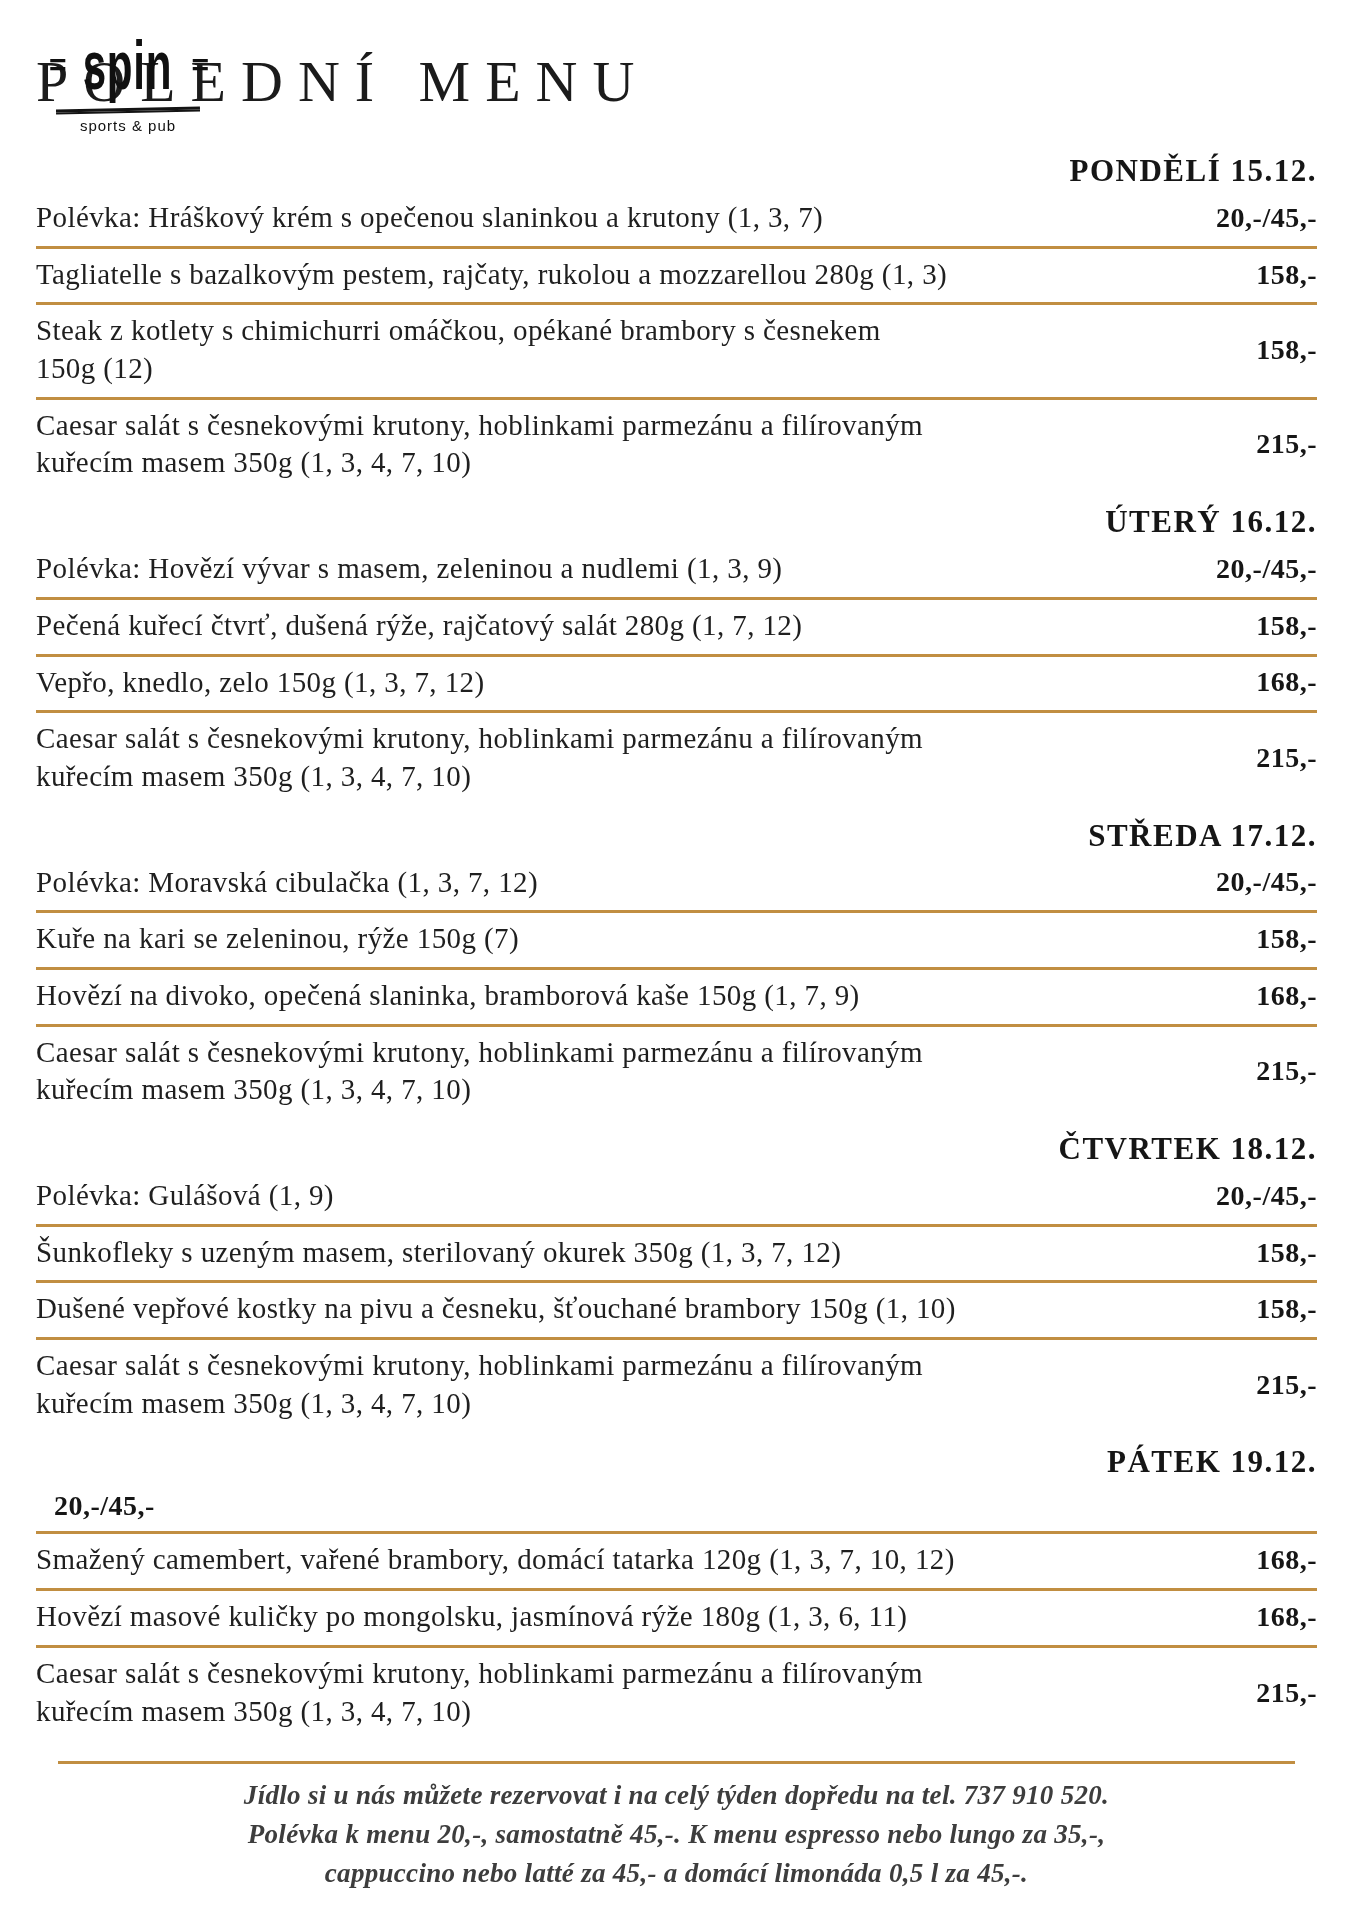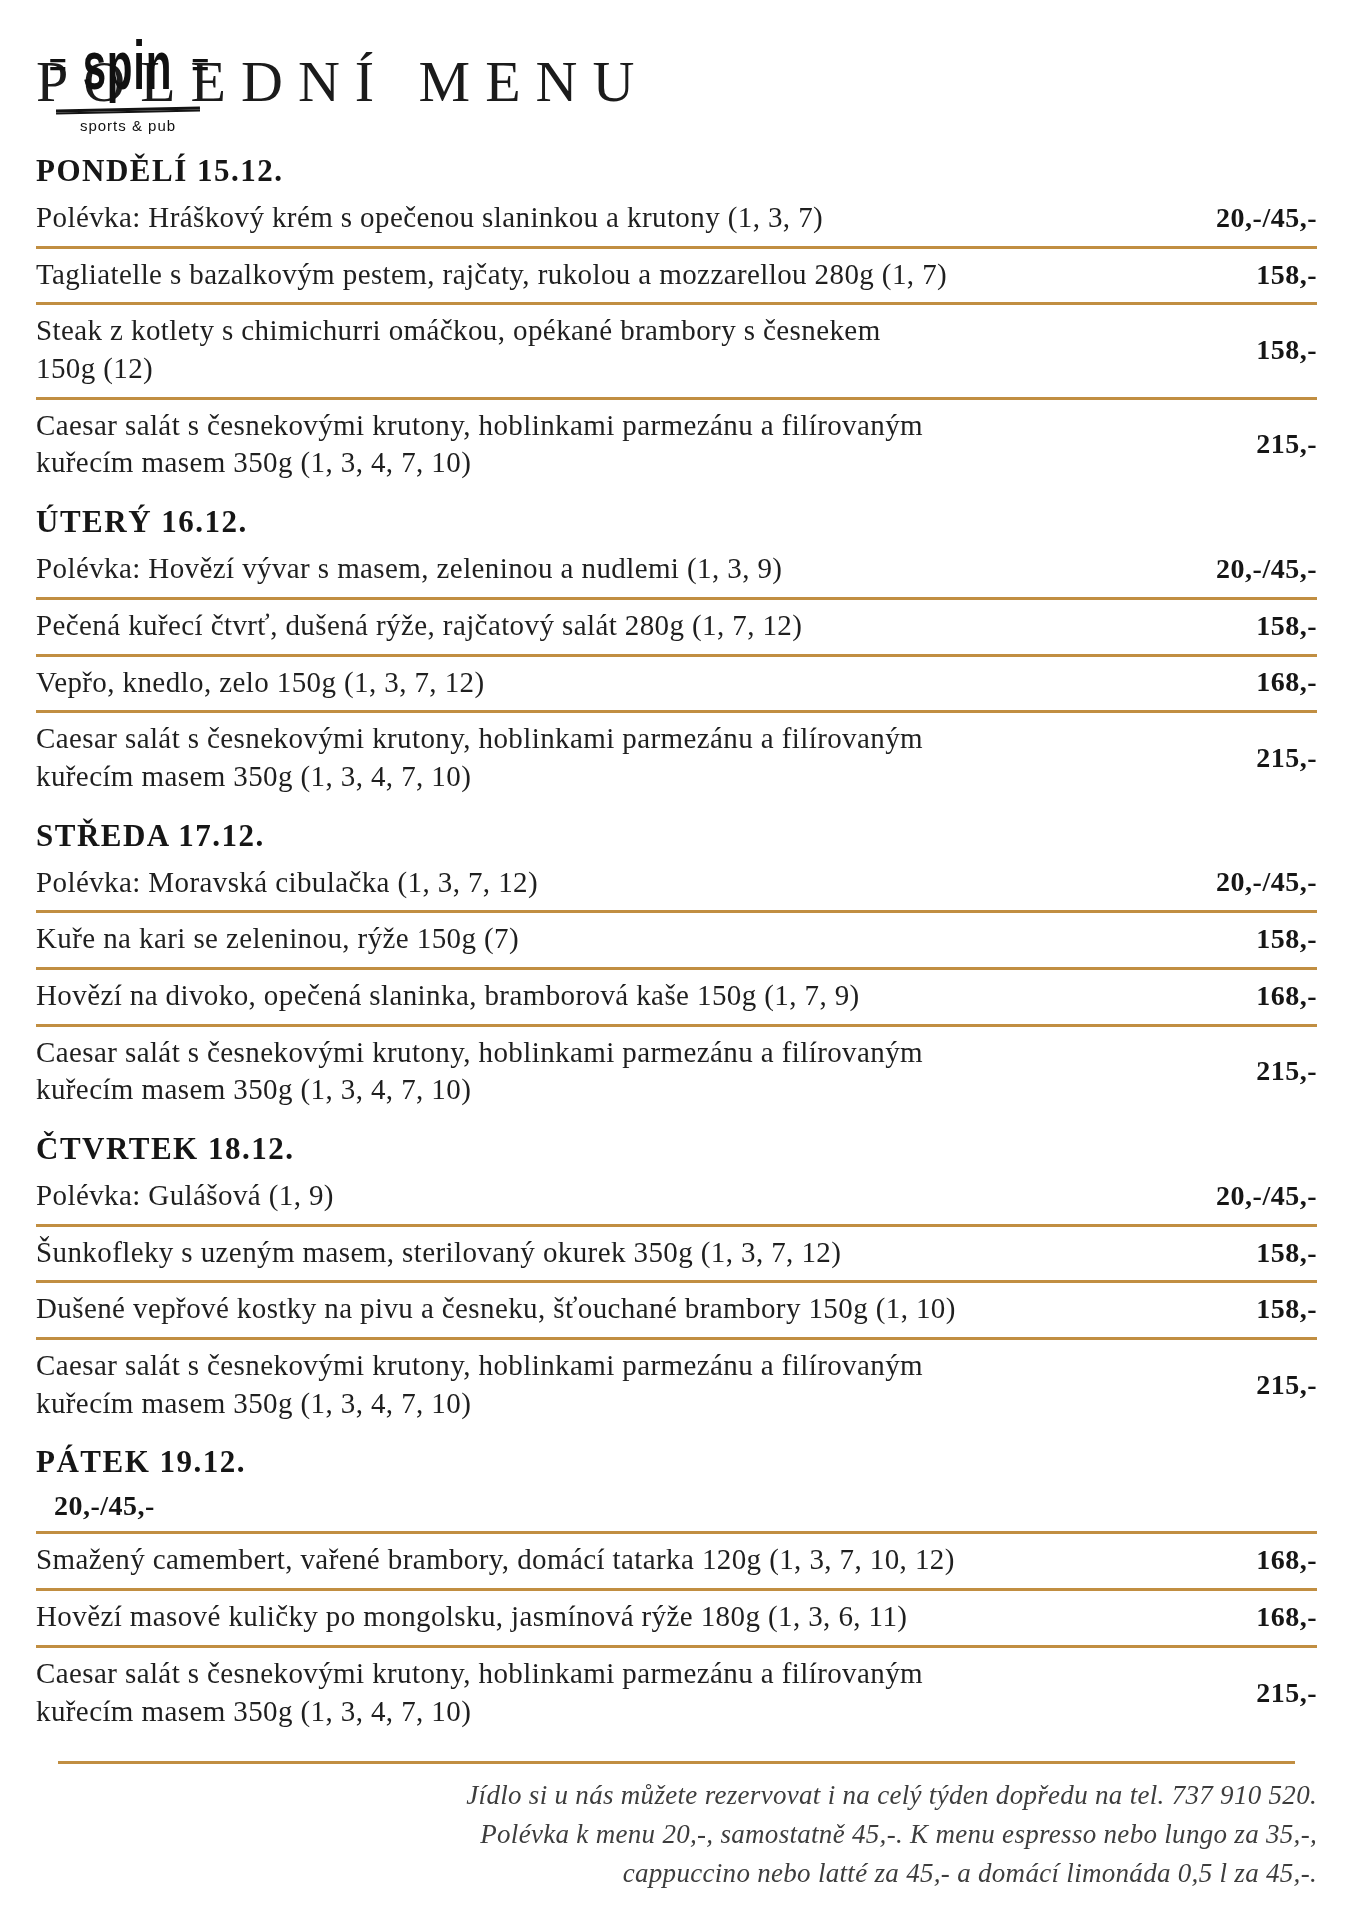--- a/index.html
+++ b/index.html
@@ -42,21 +42,21 @@
     font-size: 15px; font-weight: 400; letter-spacing: 1px;
   }
   .title {
     padding-top: 26px;
     font-size: 58px; font-weight: 400; letter-spacing: 15px;
     color: #1b1b1b; white-space: nowrap;
   }
 
   
   .day-heading {
-    text-align: left;
+    text-align: right;
     font-size: 31px; font-weight: 700; letter-spacing: 1.5px;
     color: #161616;
     margin-top: 13px; margin-bottom: 3px;
   }
   .row {
     display: flex; justify-content: space-between; align-items: center;
     padding: 7px 0 9px 0;
     border-bottom: 3px solid #c18e41;
   }
   .row.last { border-bottom: none; gap: 32px; }
@@ -66,23 +66,24 @@
   }
   .item-price {
     font-size: 28px; font-weight: 700; white-space: nowrap;
     padding-left: 18px; letter-spacing: 0.5px; color: #161616;
   }
 
   
   .footer { margin-top: 22px; }
   .footer-rule { height: 3px; background: #c18e41; margin: 0 22px; }
   .footer-line {
-    text-align: right; font-style: italic;
+    text-align: center; font-style: italic;
     font-size: 27px; line-height: 1.45; color: #3d3d3d;
     letter-spacing: 0.3px;
+    font-weight: bold;
   }
   .footer-line:first-of-type { margin-top: 12px; }
 </style>
 </head>
 <body>
 
 <div class="page">
 
   <div class="header">
     <div class="logo">
@@ -97,21 +98,21 @@
     <h1 class="title">POLEDNÍ MENU</h1>
   </div>
 
   <section>
     <h2 class="day-heading">PONDĚLÍ 15.12.</h2>
     <div class="row">
       <div class="item-text">Polévka: Hráškový krém s opečenou slaninkou a krutony (1, 3, 7)</div>
       <div class="item-price">20,-/45,-</div>
     </div>
     <div class="row">
-      <div class="item-text">Tagliatelle s bazalkovým pestem, rajčaty, rukolou a mozzarellou 280g (1, 7)</div>
+      <div class="item-text">Tagliatelle s bazalkovým pestem, rajčaty, rukolou a mozzarellou 280g (1, 3)</div>
       <div class="item-price">158,-</div>
     </div>
     <div class="row">
       <div class="item-text">Steak z kotlety s chimichurri omáčkou, opékané brambory s česnekem
 150g (12)</div>
       <div class="item-price">158,-</div>
     </div>
     <div class="row last">
       <div class="item-text">Caesar salát s česnekovými krutony, hoblinkami parmezánu a filírovaným
 kuřecím masem 350g (1, 3, 4, 7, 10)</div>

